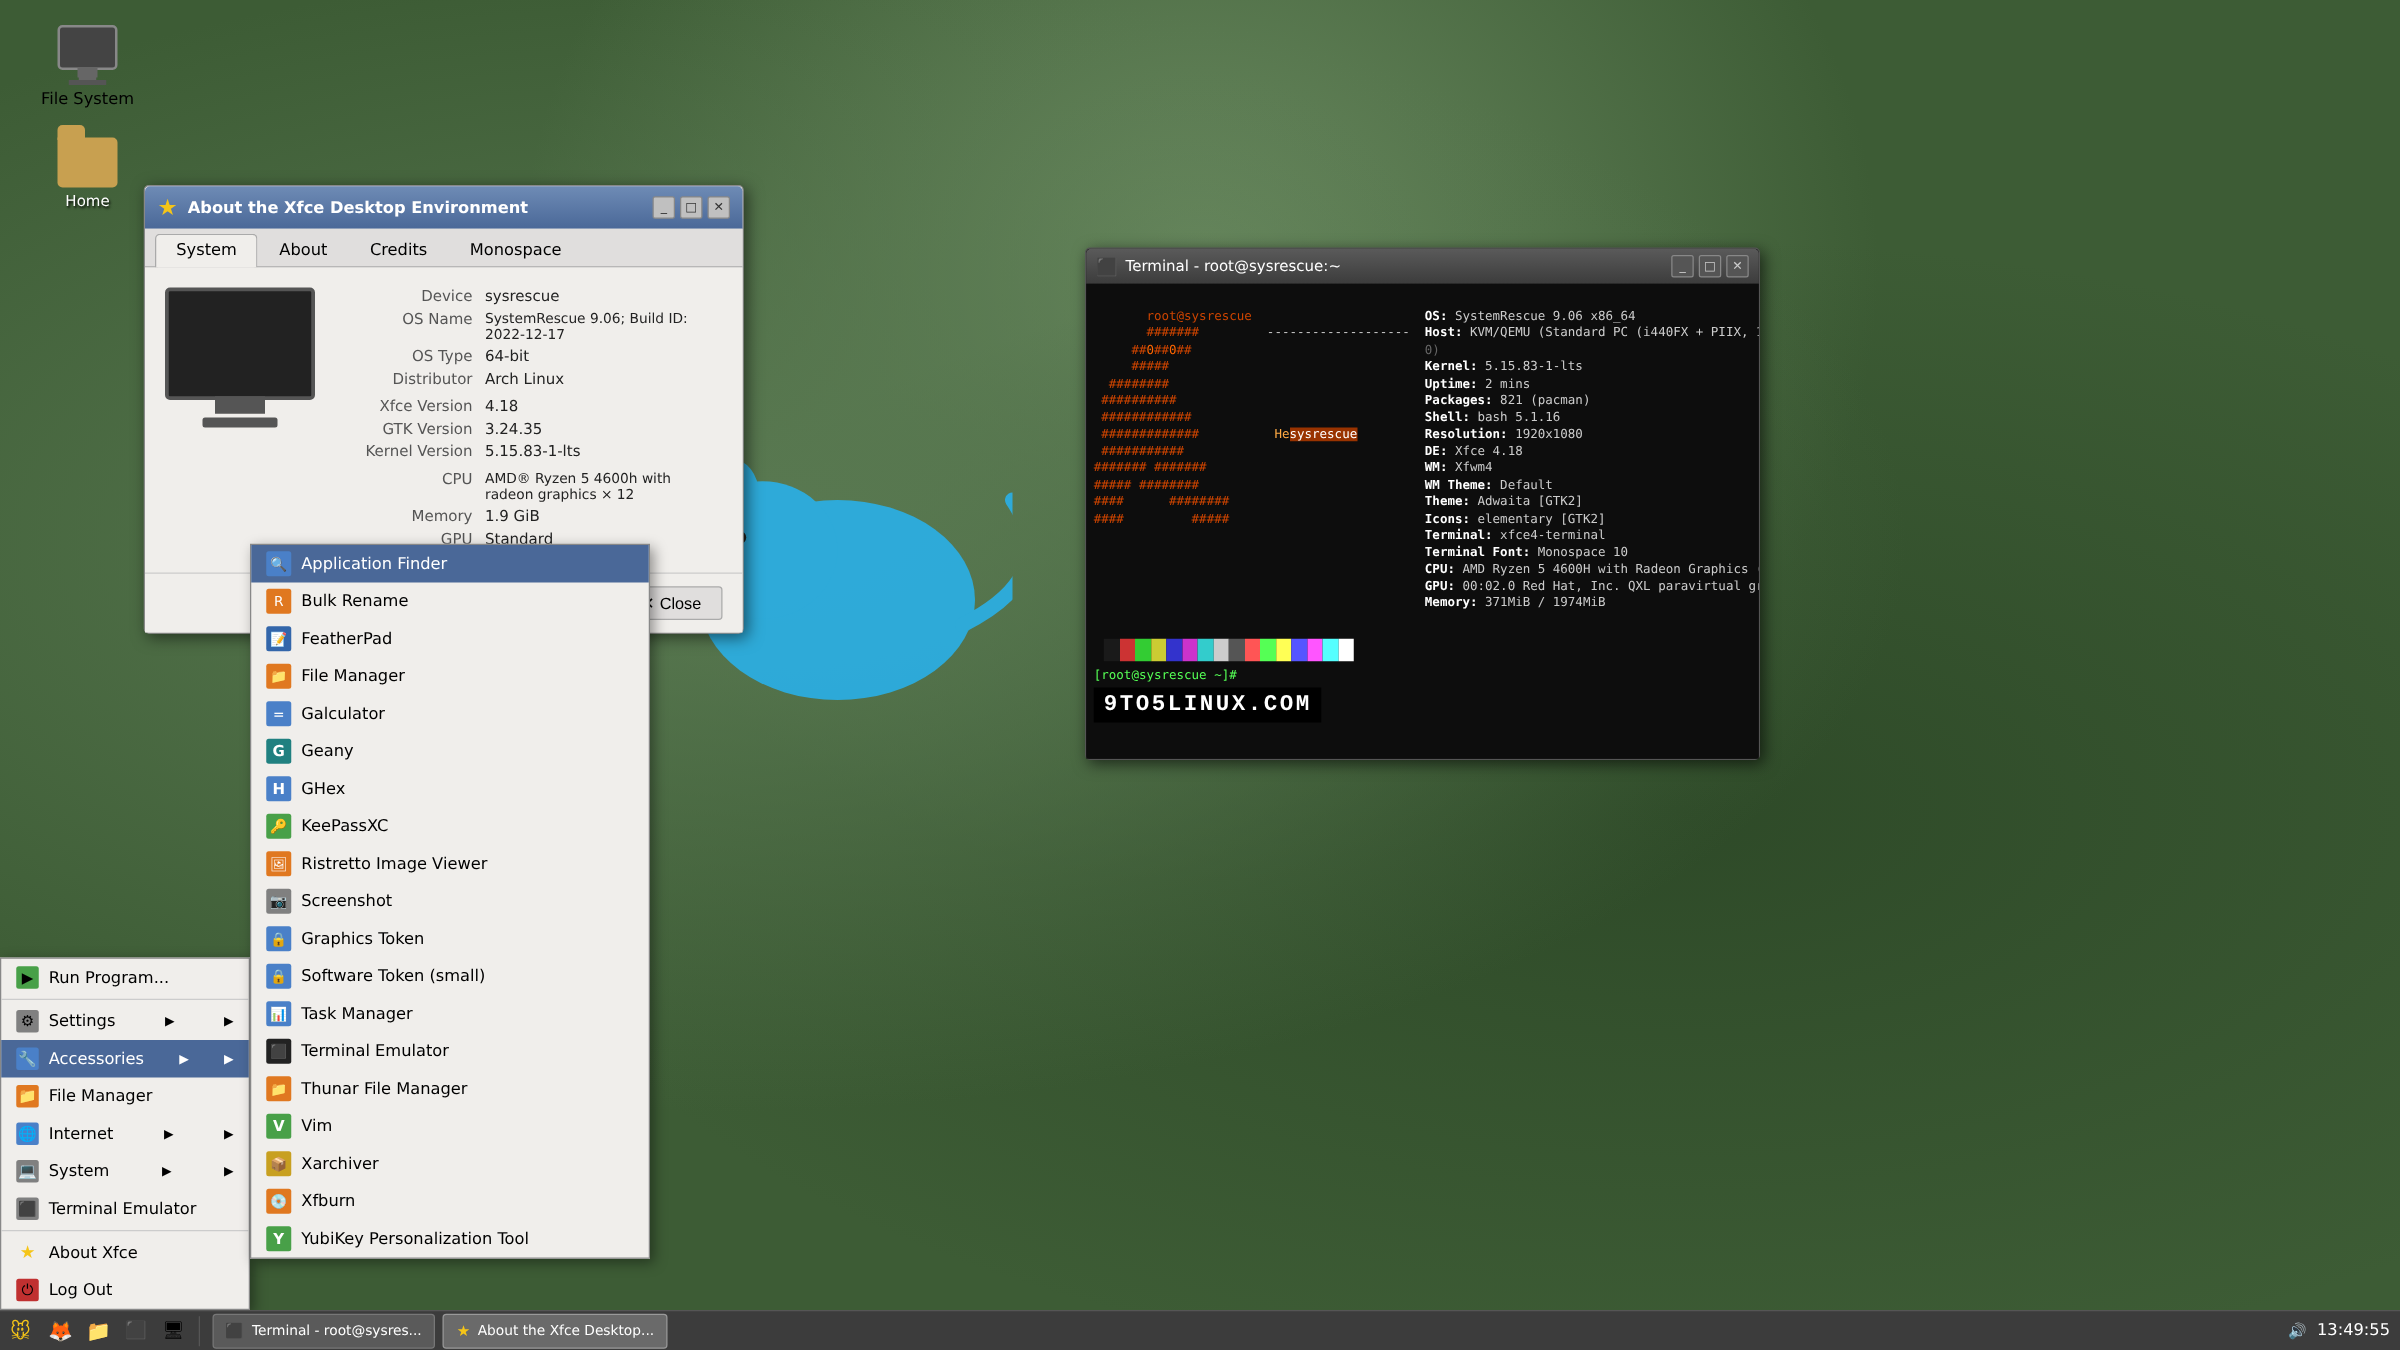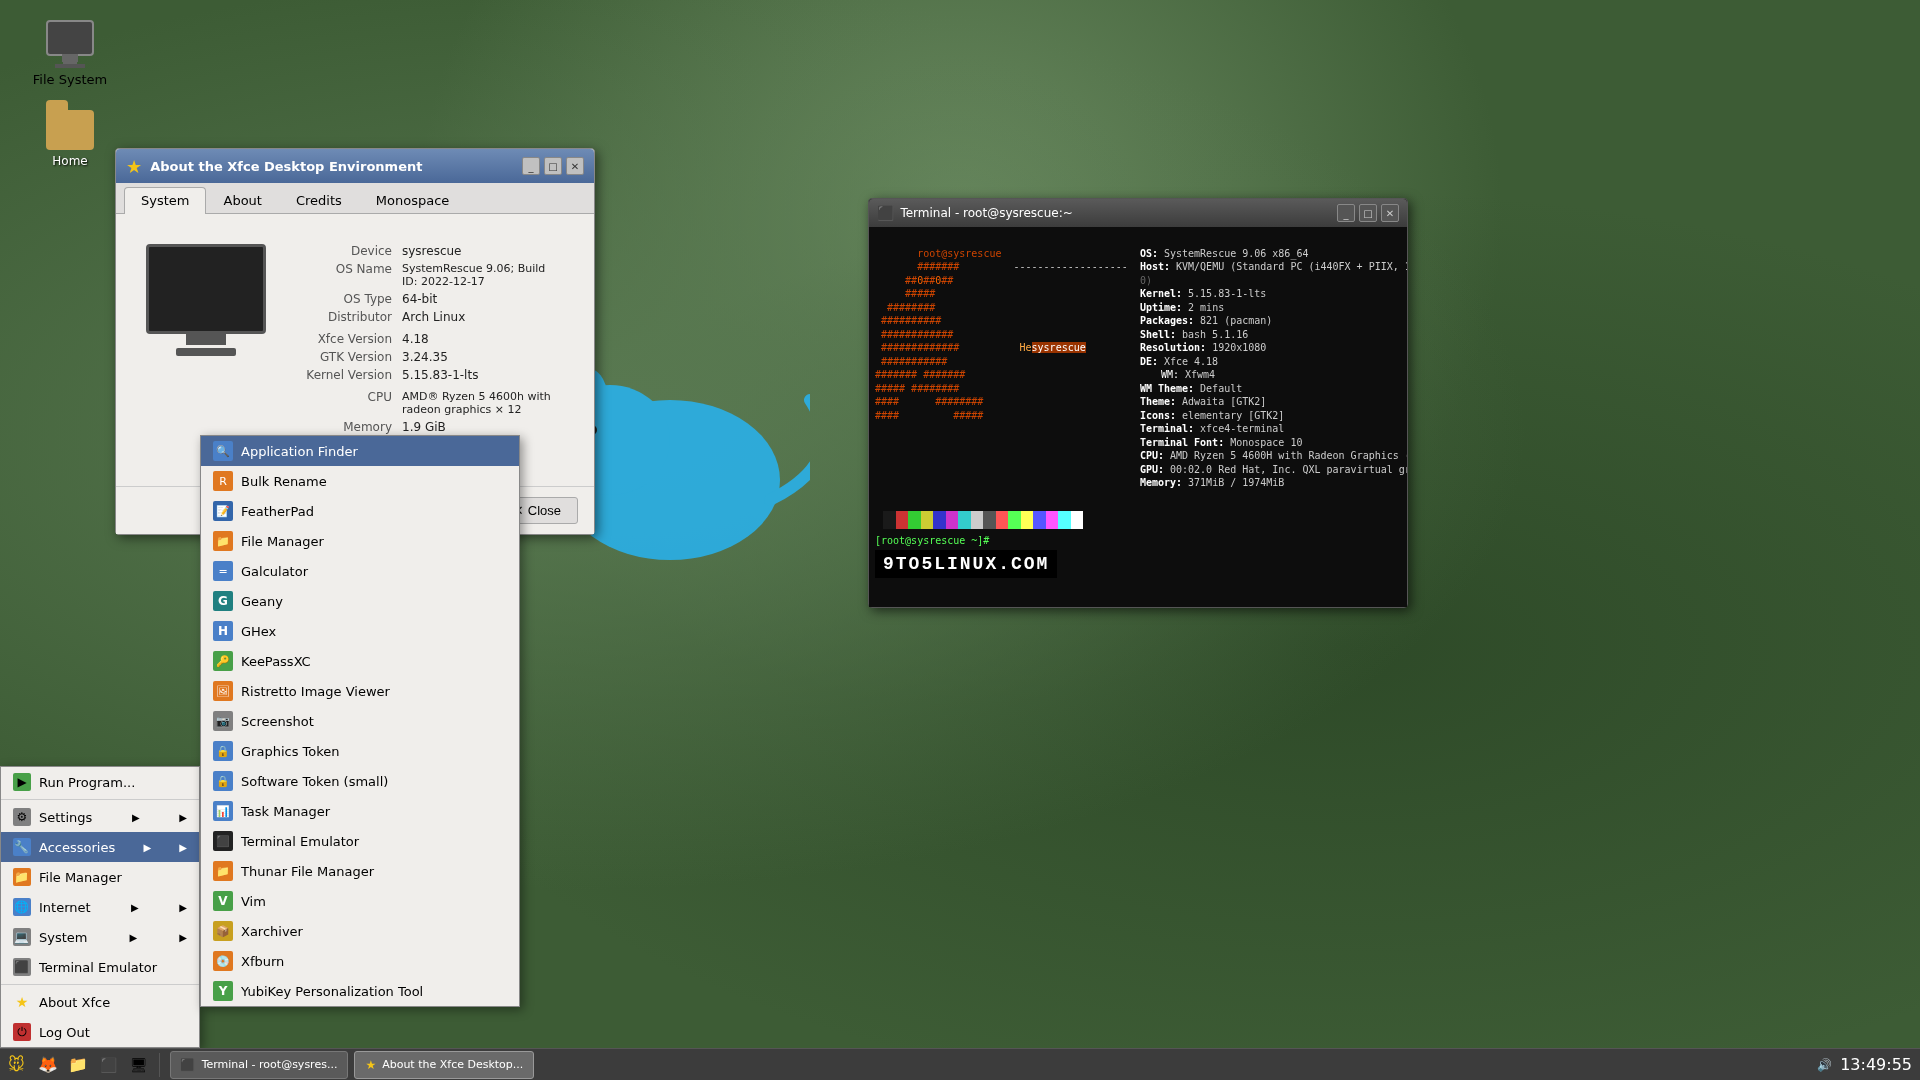--- a/index.html
+++ b/index.html
@@ -125,21 +125,21 @@
     }
     .tab.active {
       background: #f0eeeb;
       border-color: #aaa;
       margin-bottom: -1px;
       z-index: 1;
     }
 
     
     .dialog-content {
-      padding: 30px;
+      padding: 16px;
       background: #f0eeeb;
     }
     .about-system-layout {
       display: flex;
       gap: 16px;
     }
     .system-logo {
       display: flex;
       flex-direction: column;
       align-items: center;
@@ -673,21 +673,21 @@
         <div style="font-family:monospace;font-size:10px;line-height:1.35;color:#cccccc;white-space:pre;">
 <span><span style="color:white;font-weight:bold;">OS:</span> SystemRescue 9.06 x86_64</span>
 <span><span style="color:white;font-weight:bold;">Host:</span> KVM/QEMU (Standard PC (i440FX + PIIX, 1996) pc-i440fx-7.</span>
 <span style="color:#666;">0)</span>
 <span><span style="color:white;font-weight:bold;">Kernel:</span> 5.15.83-1-lts</span>
 <span><span style="color:white;font-weight:bold;">Uptime:</span> 2 mins</span>
 <span><span style="color:white;font-weight:bold;">Packages:</span> 821 (pacman)</span>
 <span><span style="color:white;font-weight:bold;">Shell:</span> bash 5.1.16</span>
 <span><span style="color:white;font-weight:bold;">Resolution:</span> 1920x1080</span>
 <span><span style="color:white;font-weight:bold;">DE:</span> Xfce 4.18</span>
-<span><span style="color:white;font-weight:normal;margin-left:21px;">WM:</span> Xfwm4</span>
+<span><span style="color:white;font-weight:bold;">WM:</span> Xfwm4</span>
 <span><span style="color:white;font-weight:bold;">WM Theme:</span> Default</span>
 <span><span style="color:white;font-weight:bold;">Theme:</span> Adwaita [GTK2]</span>
 <span><span style="color:white;font-weight:bold;">Icons:</span> elementary [GTK2]</span>
 <span><span style="color:white;font-weight:bold;">Terminal:</span> xfce4-terminal</span>
 <span><span style="color:white;font-weight:bold;">Terminal Font:</span> Monospace 10</span>
 <span><span style="color:white;font-weight:bold;">CPU:</span> AMD Ryzen 5 4600H with Radeon Graphics (12) @ 2.994GHz</span>
 <span><span style="color:white;font-weight:bold;">GPU:</span> 00:02.0 Red Hat, Inc. QXL paravirtual graphic card</span>
 <span><span style="color:white;font-weight:bold;">Memory:</span> 371MiB / 1974MiB</span>
         </div>
       </div>
@@ -748,17 +748,17 @@
         <span style="color:white;font-size:11px;">Terminal - root@sysres...</span>
       </div>
       <div class="taskbar-window-btn active">
         <span style="font-size:12px;color:#f5c518;">★</span>
         <span style="color:white;font-size:11px;">About the Xfce Desktop...</span>
       </div>
     </div>
 
     <div class="taskbar-right">
       <span style="cursor:pointer;">🔊</span>
-      <span style="font-size:16px;color:white;">13:49:55</span>
+      <span style="font-size:13px;color:white;">13:49:55</span>
     </div>
   </div>
 
 </div>
 
 </body></html>

